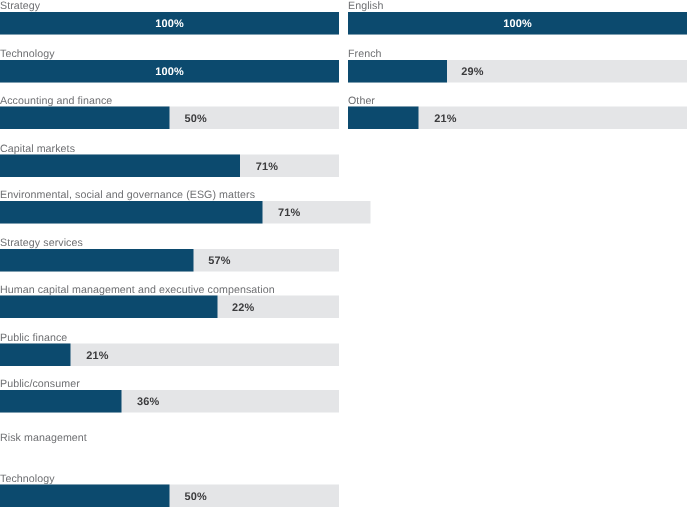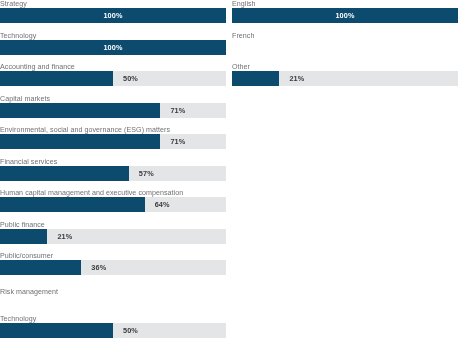--- a/index.html
+++ b/index.html
@@ -113,41 +113,41 @@
     </div>
 
     <div class="bar-row" style="top:94.5px;">
       <div class="row-label">Capital markets</div>
       <div class="bar-track">
         <div class="bar-fill" style="width:71%;"></div>
         <div class="bar-value outside" style="left:calc(71% + 10px);">71%</div>
       </div>
     </div>
 
-    <div class="bar-row" style="top:126px;">
+    <div class="bar-row" style="top:126px;padding-left:21px;">
       <div class="row-label">Environmental, social and governance (ESG) matters</div>
       <div class="bar-track">
         <div class="bar-fill" style="width:71%;"></div>
         <div class="bar-value outside" style="left:calc(71% + 10px);">71%</div>
       </div>
     </div>
 
     <div class="bar-row" style="top:157.5px;">
-      <div class="row-label">Financial services</div>
+      <div class="row-label">Strategy services</div>
       <div class="bar-track">
         <div class="bar-fill" style="width:57%;"></div>
         <div class="bar-value outside" style="left:calc(57% + 10px);">57%</div>
       </div>
     </div>
 
     <div class="bar-row" style="top:189px;">
       <div class="row-label">Human capital management and executive compensation</div>
       <div class="bar-track">
         <div class="bar-fill" style="width:64%;"></div>
-        <div class="bar-value outside" style="left:calc(64% + 10px);">64%</div>
+        <div class="bar-value outside" style="left:calc(64% + 10px);">22%</div>
       </div>
     </div>
 
     <div class="bar-row" style="top:220.5px;">
       <div class="row-label">Public finance</div>
       <div class="bar-track">
         <div class="bar-fill" style="width:21%;"></div>
         <div class="bar-value outside" style="left:calc(21% + 10px);">21%</div>
       </div>
     </div>
@@ -180,20 +180,24 @@
       <div class="row-label">English</div>
       <div class="bar-track">
         <div class="bar-fill" style="width:100%;">
           <div class="bar-value inside">100%</div>
         </div>
       </div>
     </div>
 
     <div class="bar-row" style="top:31.5px;">
       <div class="row-label">French</div>
+      <div class="bar-track">
+        <div class="bar-fill" style="width:29%;"></div>
+        <div class="bar-value outside" style="left:calc(29% + 10px);">29%</div>
+      </div>
     </div>
 
     <div class="bar-row" style="top:63px;">
       <div class="row-label">Other</div>
       <div class="bar-track">
         <div class="bar-fill" style="width:21%;"></div>
         <div class="bar-value outside" style="left:calc(21% + 10px);">21%</div>
       </div>
     </div>
 

